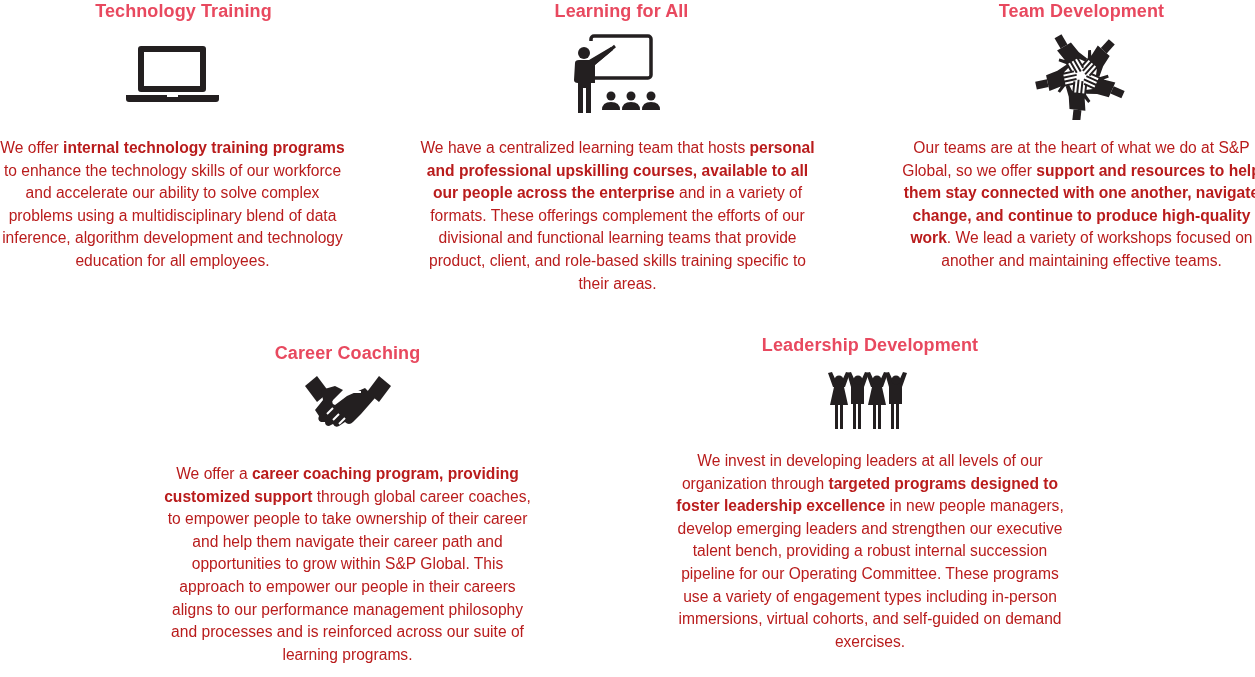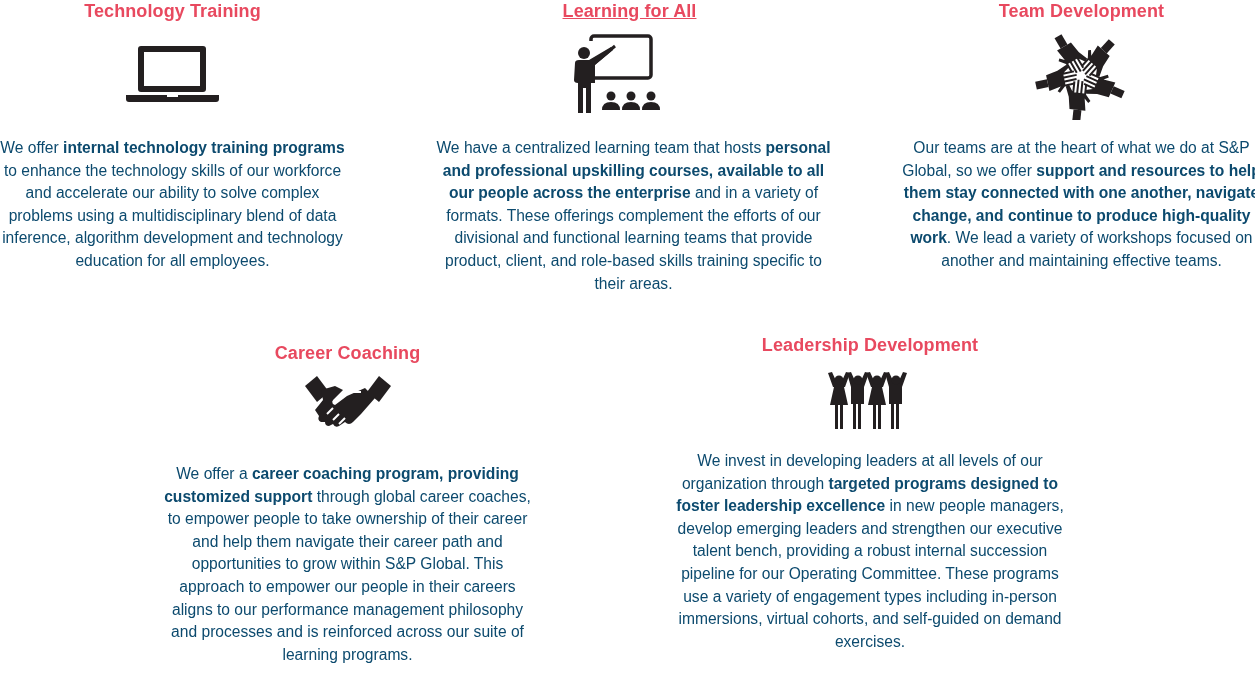--- a/index.html
+++ b/index.html
@@ -1,29 +1,29 @@
 <!DOCTYPE html>
 <html><head>
 <meta charset="utf-8">
 <style>
   html,body{margin:0;padding:0;background:#ffffff;}
   body{width:1255px;height:677px;position:relative;overflow:hidden;font-family:"Liberation Sans","DejaVu Sans",sans-serif;color:#231f20;}
   .section{position:absolute;text-align:center;}
   .title{color:var(--accent,#e8495f);font-weight:bold;font-size:18px;line-height:22px;margin:0;letter-spacing:0.1px;}
   .icon{display:block;margin:0 auto;}
-  .body{font-size:15.6px;line-height:22.6px;margin:0;color:#0c4a6e;}
+  .body{font-size:15.6px;line-height:22.6px;margin:0;color:#b91c1c;}
   .body b{font-weight:bold;}
   #s-tech{left:0;top:0;width:345px;}
-  #s-tech .title{position:absolute;left:0;width:345px;top:0;}
+  #s-tech .title{position:absolute;left:11px;width:345px;top:0;}
   #s-tech .icon{position:absolute;left:125px;top:44px;}
   #s-tech .body{position:absolute;top:137px;left:0;width:345px;}
   #s-learn{left:420px;top:0;width:395px;}
-  #s-learn .title{position:absolute;left:12px;width:395px;top:0;text-decoration:underline;}
+  #s-learn .title{position:absolute;left:4px;width:395px;top:0;}
   #s-learn .icon{position:absolute;left:151px;top:33px;}
-  #s-learn .body{position:absolute;top:137px;left:16px;width:395px;}
+  #s-learn .body{position:absolute;top:137px;left:0;width:395px;}
   #s-team{left:900px;top:0;width:363px;}
   #s-team .title{position:absolute;left:0;width:363px;top:0;}
   #s-team .icon{position:absolute;left:133px;top:28px;}
   #s-team .body{position:absolute;top:137px;left:0;width:363px;}
   #s-career{left:160px;top:334px;width:375px;}
   #s-career .title{position:absolute;left:0;width:375px;top:8px;}
   #s-career .icon{position:absolute;left:143px;top:40px;}
   #s-career .body{position:absolute;top:129px;left:0;width:375px;}
   #s-lead{left:670px;top:334px;width:400px;}
   #s-lead .title{position:absolute;left:0;width:400px;top:0;}

